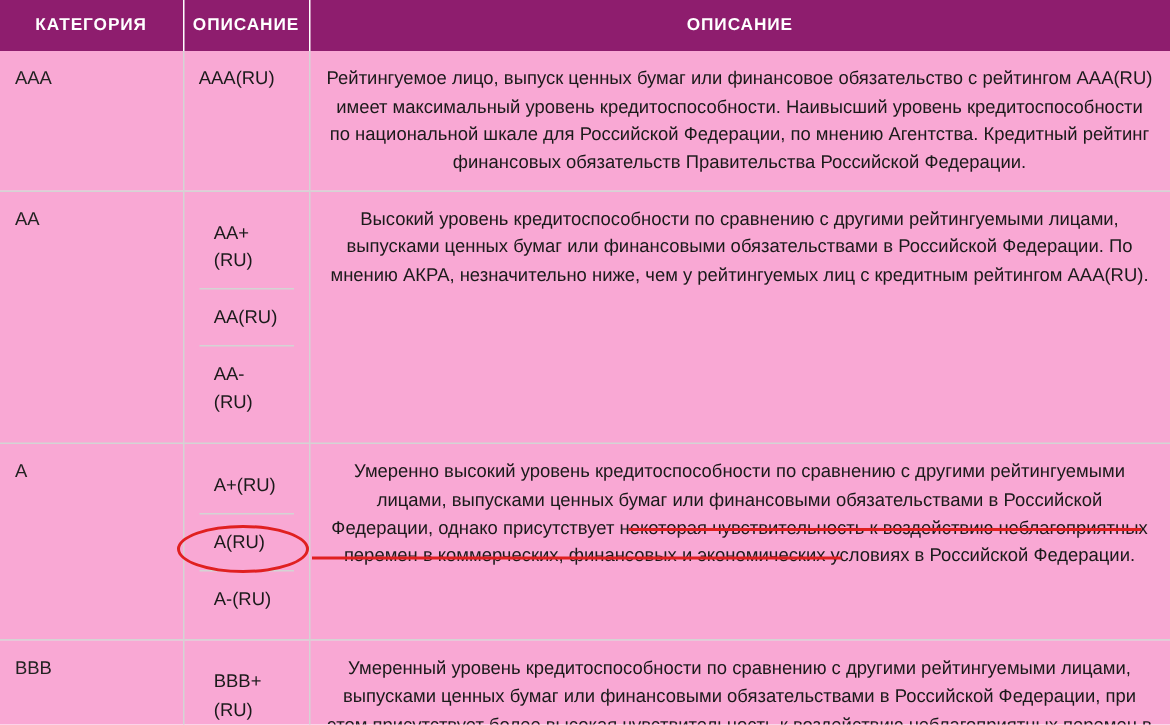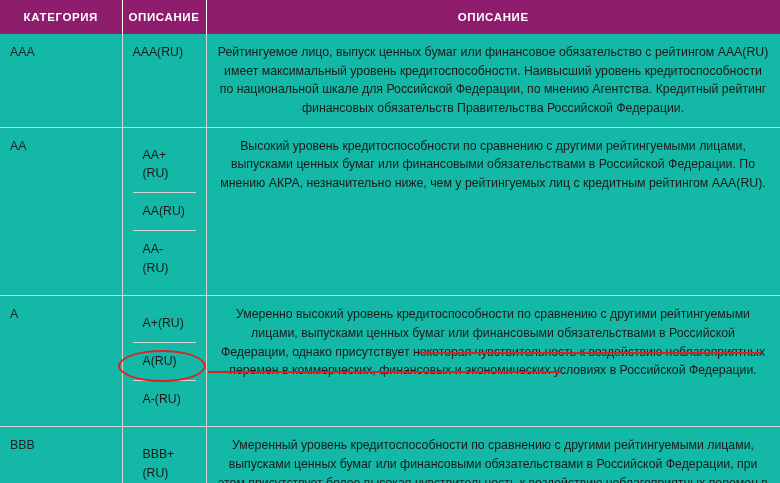--- a/index.html
+++ b/index.html
@@ -38,21 +38,21 @@
   col.c-rat { width: 84px; }
   col.c-desc { width: 574px; }
 
   table.rating-table td {
     border-bottom: 1px solid #d4d4d4;
     border-right: 1px solid #d4d4d4;
     vertical-align: top;
     padding: 9px 10px 9px 10px;
     font-size: 12.3px;
     line-height: 1.52;
-    background: #14b8a6;
+    background: #f9a8d4;
   }
   td.cat {
     font-size: 12.5px;
     color: #222;
   }
   td.desc {
     border-right: none;
     padding-right: 14px;
     text-align: center;
   }

